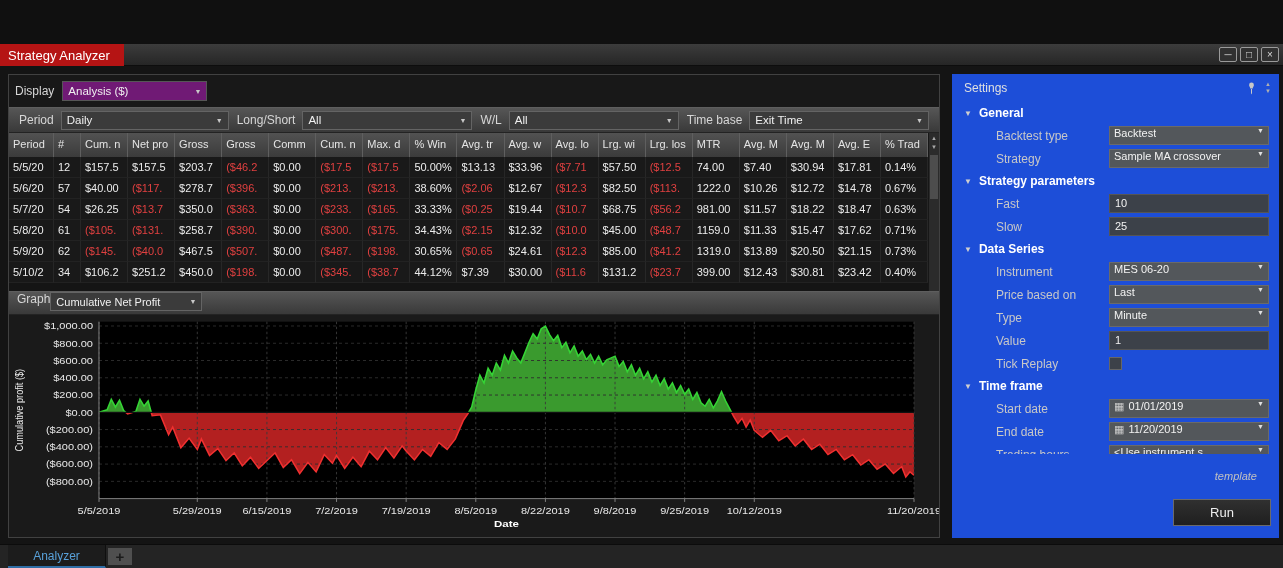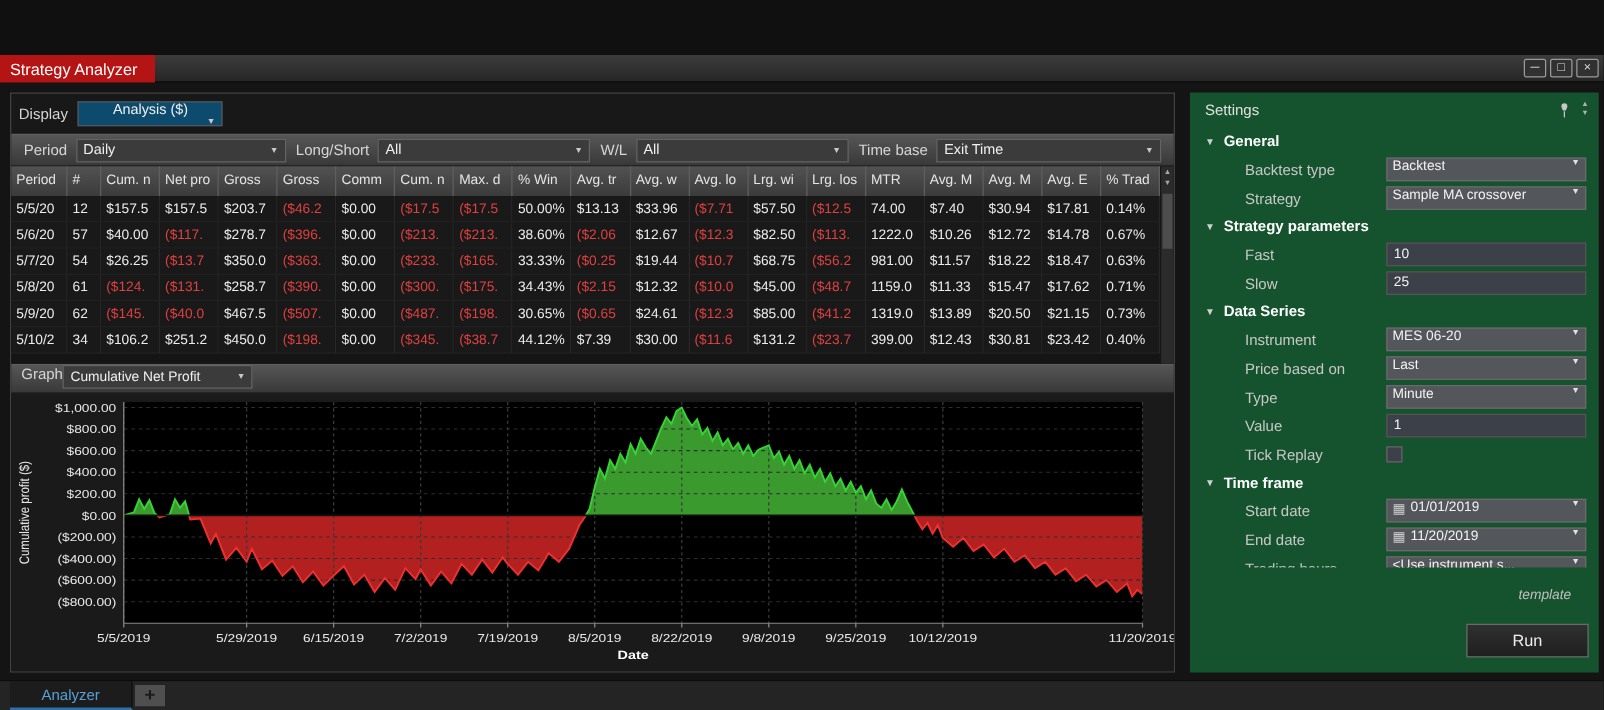--- a/index.html
+++ b/index.html
@@ -13,29 +13,29 @@
   .title-chip { position:absolute; left:0; top:0; height:22px; background:#b51414;
     display:flex; align-items:center; padding:0 14px 0 8px; color:#fff; font-size:13px; }
   .win-controls { position:absolute; right:4px; top:3px; display:flex; gap:3px; }
   .win-btn { width:18px; height:15px; border:1px solid #9a9a9a; background:#313131; color:#d8d8d8;
     font-size:10px; line-height:13px; text-align:center; border-radius:2px; cursor:default; }
 
   
   .main { position:absolute; top:22px; bottom:24px; left:0; right:0; }
   .left-panel { position:absolute; left:8px; top:8px; width:932px; bottom:6px;
     border:1px solid #414141; background:#181818; display:flex; flex-direction:column; }
-  .settings-panel { position:absolute; left:952px; right:4px; top:8px; bottom:6px; background:#14532d; }
+  .settings-panel { position:absolute; left:952px; right:4px; top:8px; bottom:6px; background:#1d4ed8; }
 
   
   .display-row { height:32px; display:flex; align-items:center; padding:0 6px; gap:8px; flex:0 0 auto; }
   .flabel { color:#d6d6d6; font-size:12px; white-space:nowrap; }
   .sel { background:#3b3b3b; border:1px solid #646464; height:19px; display:flex; align-items:center;
     padding:0 5px; color:#f0f0f0; font-size:11.5px; white-space:nowrap; overflow:hidden; }
   .sel .dd { margin-left:auto; font-size:7px; color:#c8c8c8; padding-left:5px; }
-  .display-sel { width:116px; background:#0c4a6e; border-color:#565656; height:20px;flex-direction:column; }
+  .display-sel { width:145px; background:#701a75; border-color:#565656; height:20px; }
 
   
   .filter-bar { height:26px; background:linear-gradient(#565656,#393939); display:flex; align-items:center;
     padding:0 10px; gap:8px; border-top:1px solid #5e5e5e; border-bottom:1px solid #232323; flex:0 0 auto; }
   .fgroup { display:flex; align-items:center; gap:7px; }
   .fgroup:last-child { flex:1; }
   .fgroup:last-child .sel { flex:1; }
 
   
   .table { height:158px; position:relative; background:#151515; flex:0 0 auto; --cols:45px 27px repeat(18, 1fr); }
@@ -237,21 +237,21 @@
               <div class="tcell neg">($56.2</div>
               <div class="tcell">981.00</div>
               <div class="tcell">$11.57</div>
               <div class="tcell">$18.22</div>
               <div class="tcell">$18.47</div>
               <div class="tcell">0.63%</div>
             </div>
             <div class="trow">
               <div class="tcell">5/8/20</div>
               <div class="tcell">61</div>
-              <div class="tcell neg">($124.</div>
+              <div class="tcell neg">($105.</div>
               <div class="tcell neg">($131.</div>
               <div class="tcell">$258.7</div>
               <div class="tcell neg">($390.</div>
               <div class="tcell">$0.00</div>
               <div class="tcell neg">($300.</div>
               <div class="tcell neg">($175.</div>
               <div class="tcell">34.43%</div>
               <div class="tcell neg">($2.15</div>
               <div class="tcell">$12.32</div>
               <div class="tcell neg">($10.0</div>

